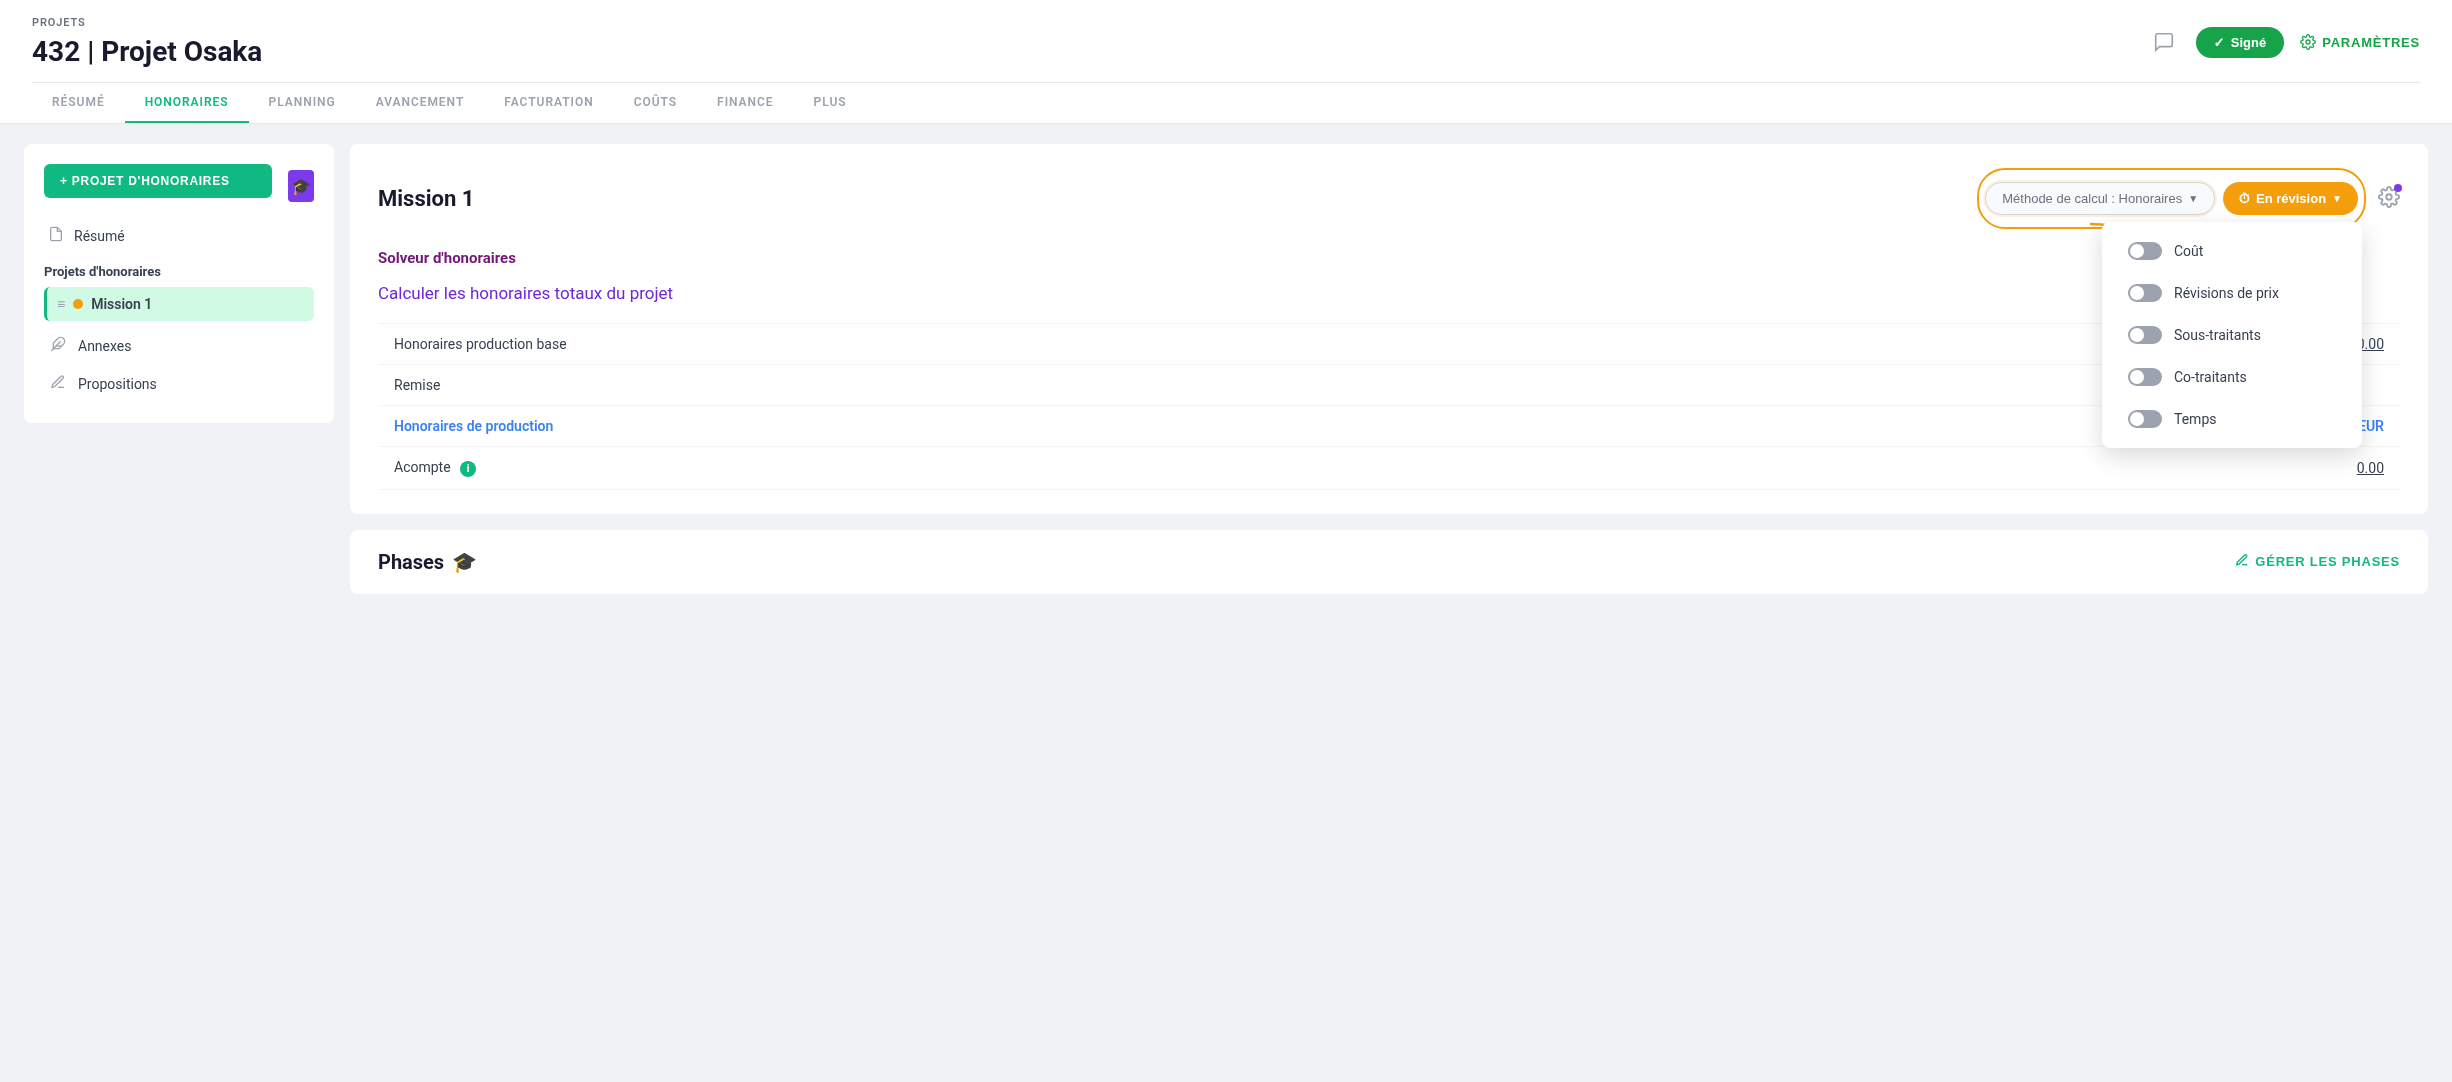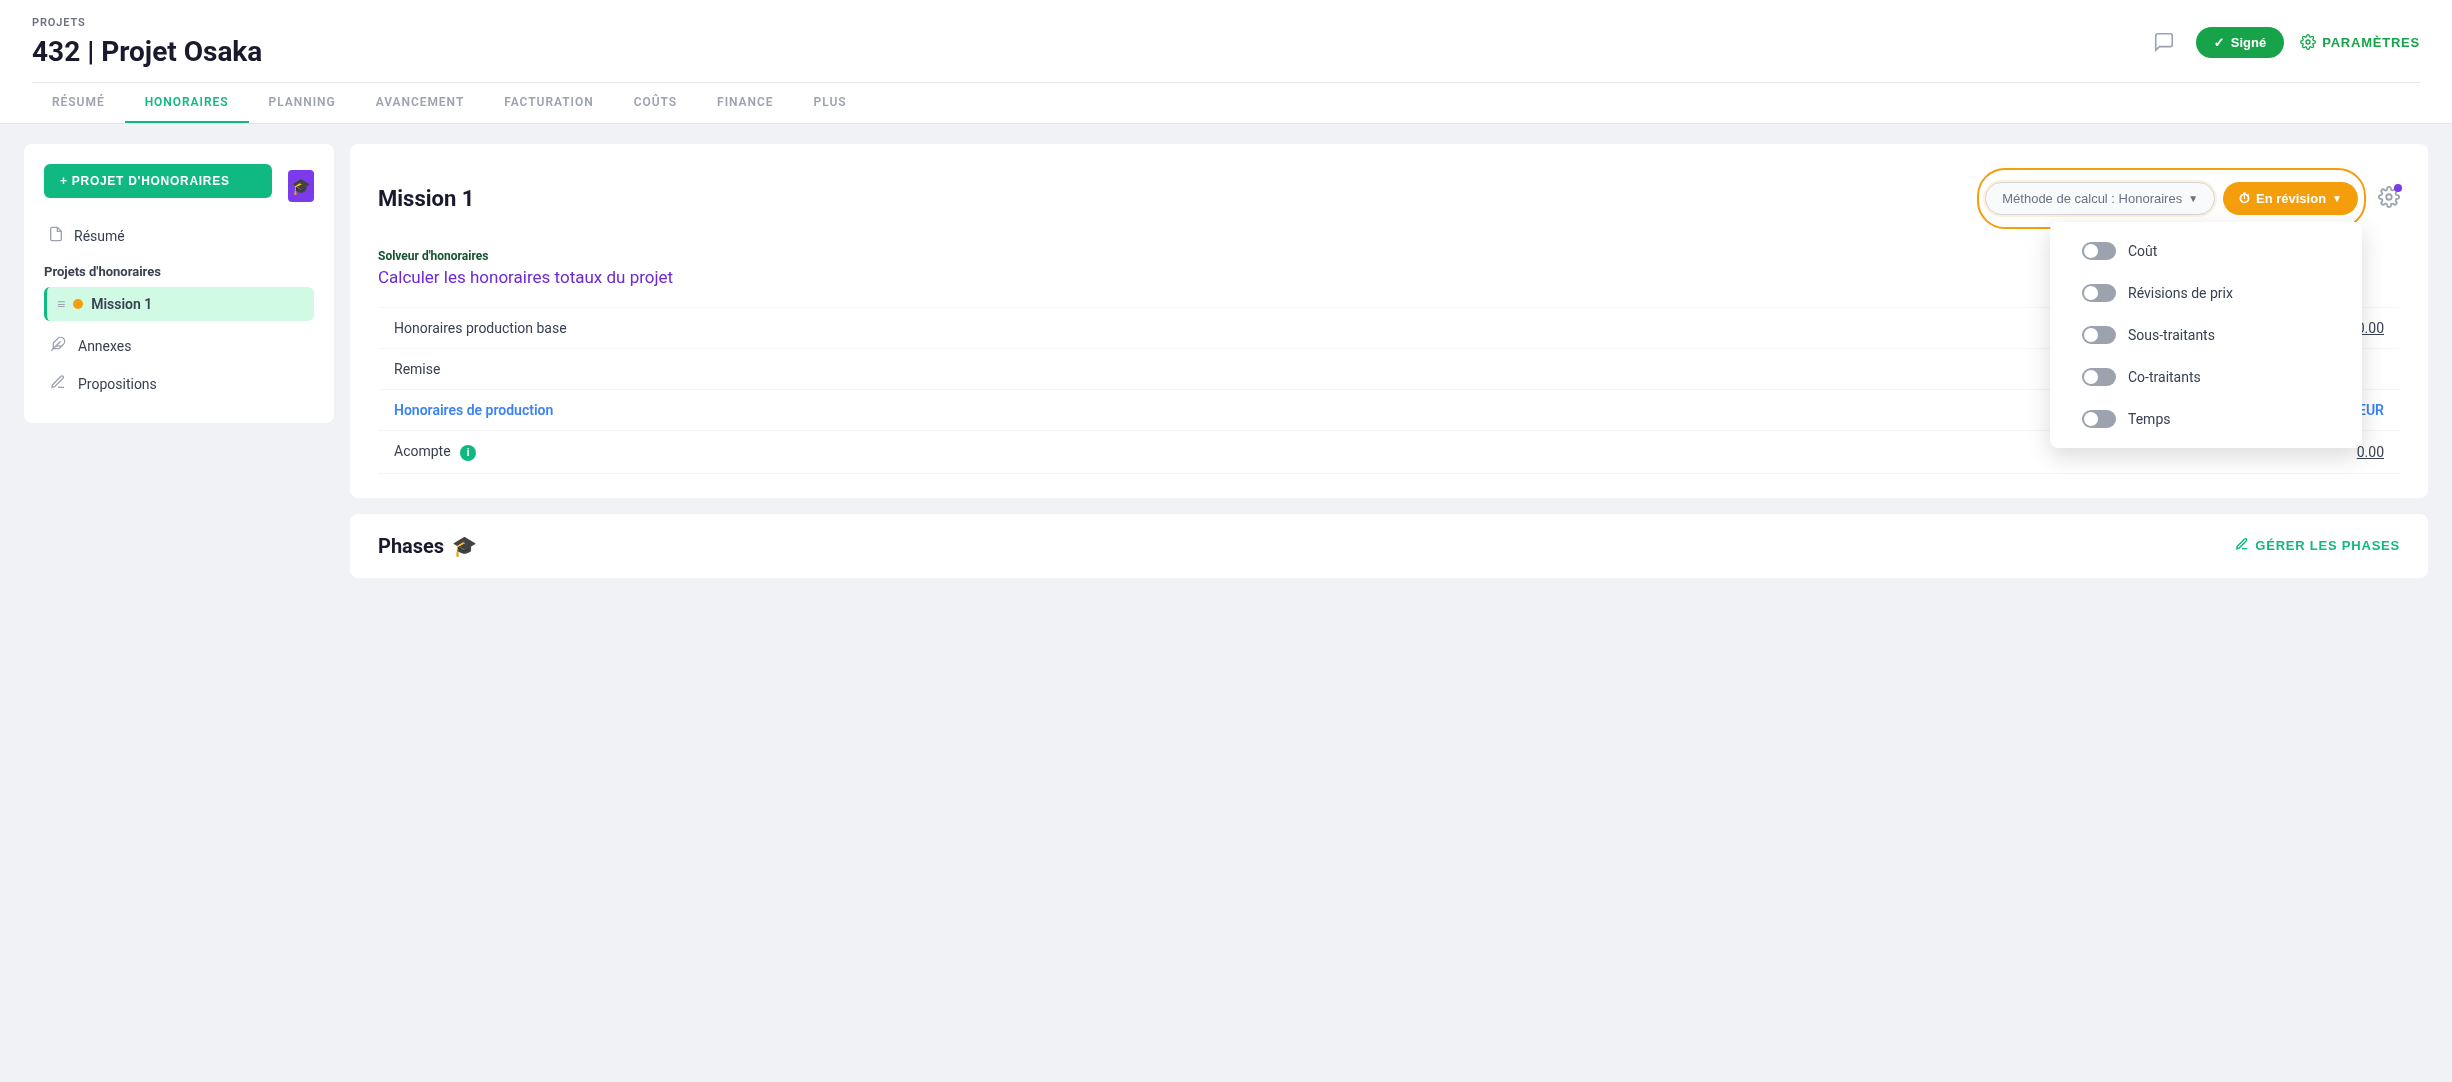--- a/index.html
+++ b/index.html
@@ -268,22 +268,22 @@
     }
 
     
     .dropdown-menu {
       position: absolute;
       top: 52px;
       right: 60px;
       background: #fff;
       border-radius: 8px;
       box-shadow: 0 8px 24px rgba(0,0,0,0.15);
-      width: 312px;
-      padding: 8px 12px;
+      width: 260px;
+      padding: 8px 6px;
       z-index: 100;
     }
     .dropdown-item {
       display: flex;
       align-items: center;
       gap: 12px;
       padding: 12px 20px;
       cursor: pointer;
       font-size: 14px;
       color: #374151;
@@ -308,24 +308,24 @@
     }
     .toggle.light {
       background: #d1d5db;
     }
 
     
     .solveur-section {
       margin-bottom: 20px;
     }
     .solveur-title {
-      font-size: 12px;
-      font-weight: 700;
-      color: #14532d;
-      margin-bottom: 4px;
+      font-size: 15px;
+      font-weight: 700;
+      color: #701a75;
+      margin-bottom: 16px;
     }
     .solveur-subtitle {
       font-size: 17px;
       color: #6d28d9;
     }
 
     
     .data-table {
       width: 100%;
       border-collapse: collapse;

